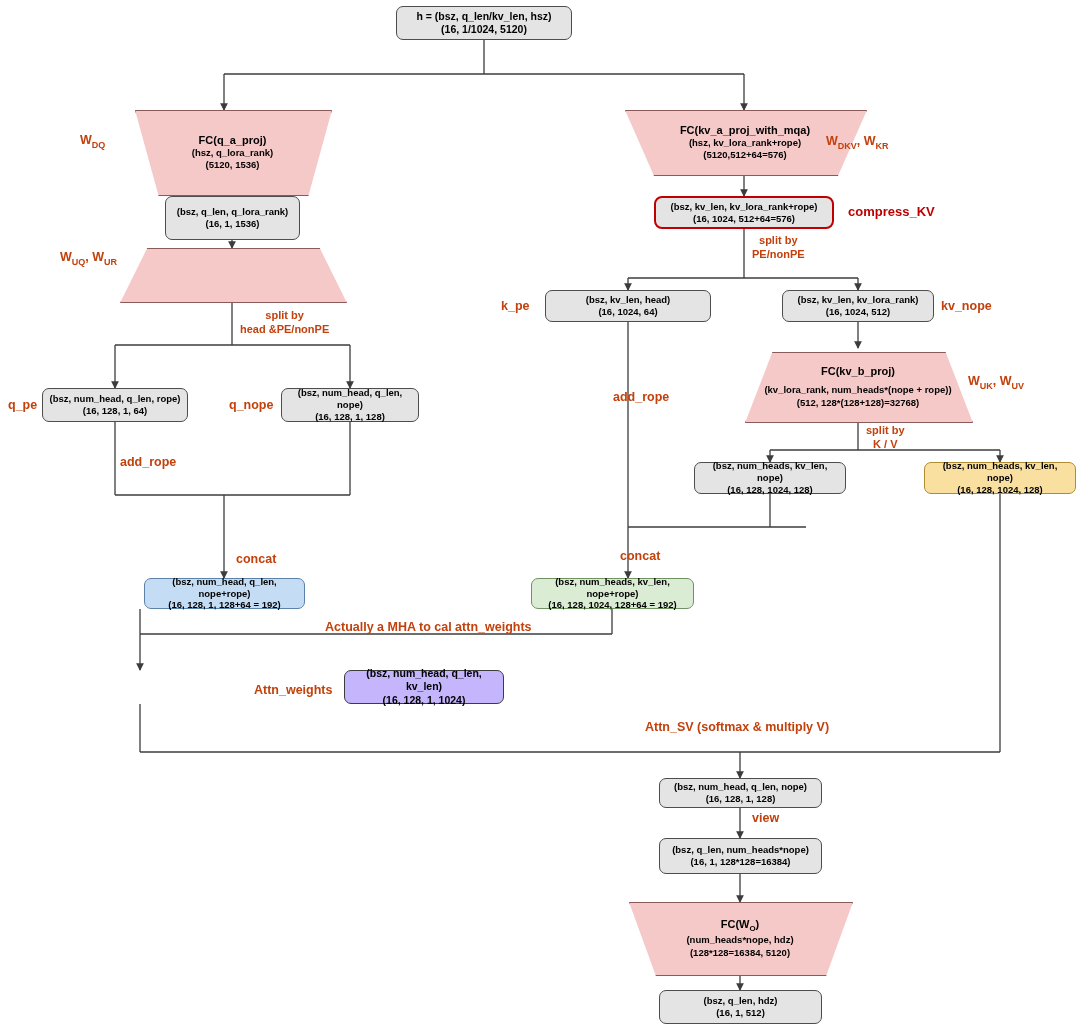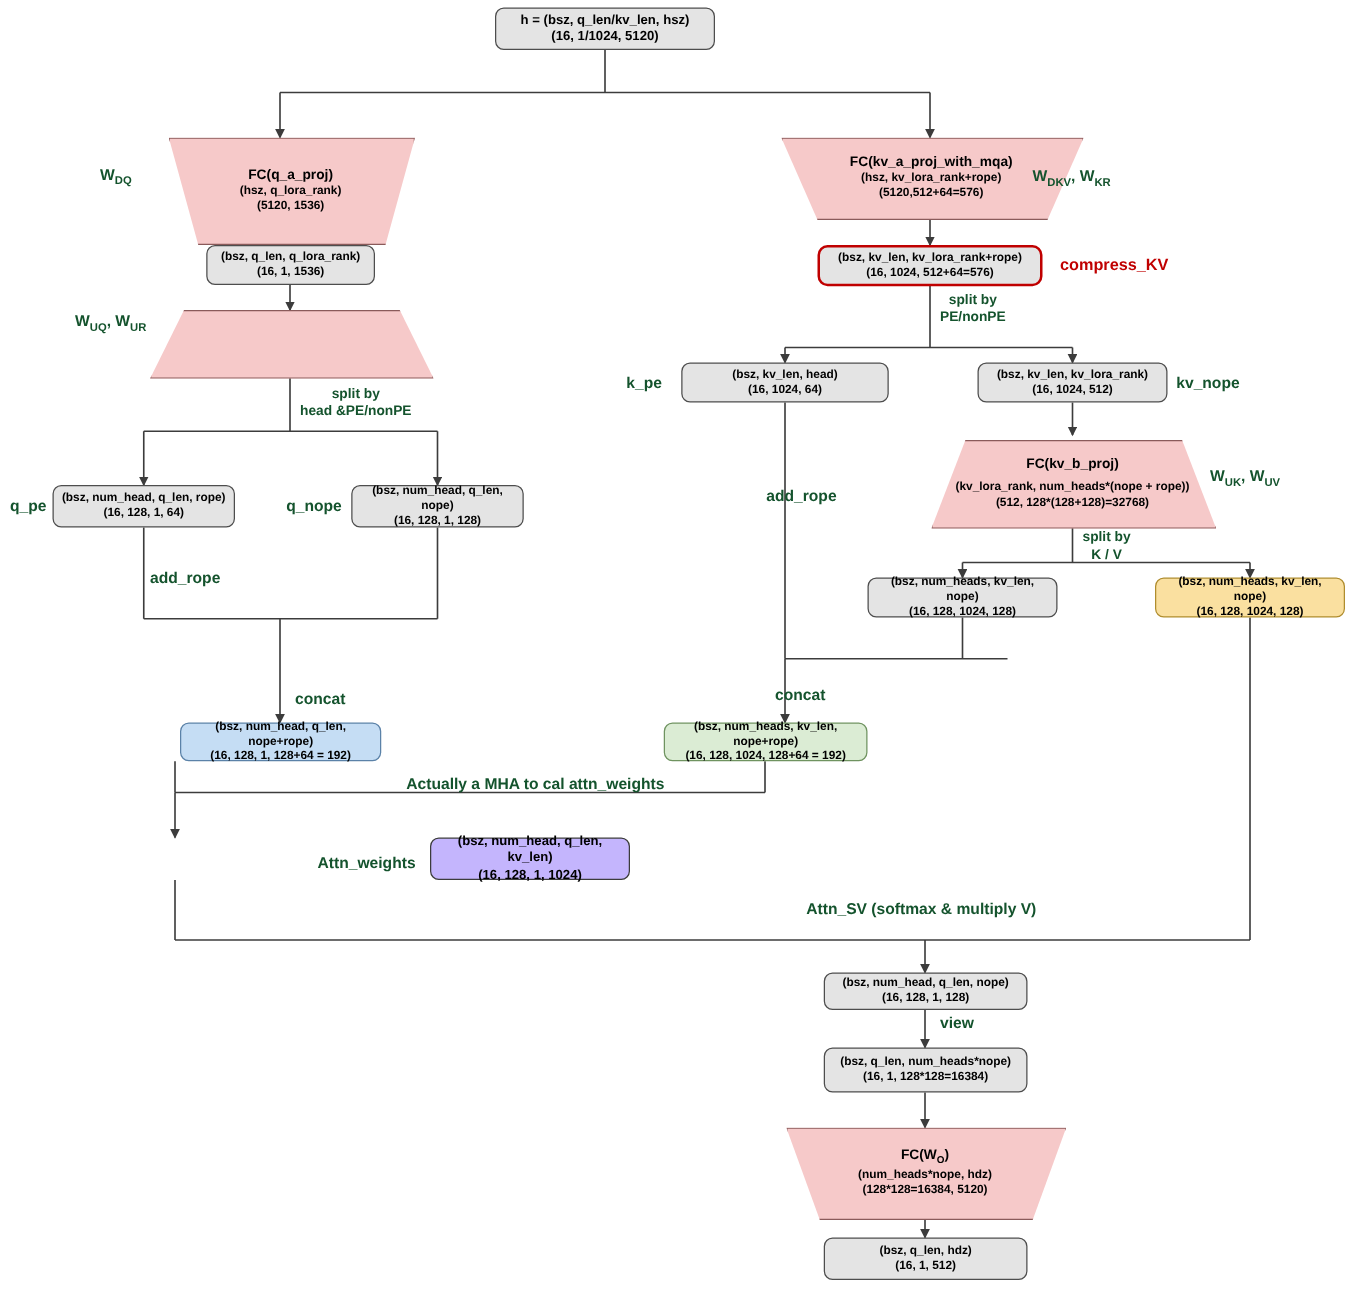--- a/index.html
+++ b/index.html
@@ -69,21 +69,21 @@
   .trap .txt{ position:relative; z-index:2; padding:0 4px;}
   .trap .l1{ font-size:11px; }
   .trap .l2{ font-size:9.5px; }
   .trap .l3{ font-size:9.5px; }
   .trap .gap{ height:6px; }
 
   .lbl{
     position:absolute;
     font-size:12.5px;
     font-weight:700;
-    color:#14532d;
+    color:#c2410c;
     white-space:nowrap;
   }
   .lbl.small{ font-size:11px; }
   .lbl.center{ text-align:center; line-height:1.25; }
   .lbl.red{ color:#c00000; font-size:13px; }
   sub{ font-size:0.72em; }
 </style>
 </head>
 <body>
 
@@ -163,21 +163,21 @@
 
   <div class="trap" style="left:135px; top:110px; width:195px; height:84px;">
     <div class="shape" style="clip-path:polygon(0% 0%, 100% 0%, 88% 100%, 12% 100%);"></div>
     <div class="txt">
       <div class="l1">FC(q_a_proj)</div>
       <div class="l2">(hsz, q_lora_rank)</div>
       <div class="l3">(5120, 1536)</div>
     </div>
   </div>
 
-  <div class="node box" style="left:165px; top:196px; width:135px; height:32px;">
+  <div class="node box" style="left:165px; top:196px; width:135px; height:44px;">
     <div>(bsz, q_len, q_lora_rank)</div>
     <div>(16, 1, 1536)</div>
   </div>
 
   <div class="trap" style="left:120px; top:248px; width:225px; height:53px;">
     <div class="shape" style="clip-path:polygon(12% 0%, 88% 0%, 100% 100%, 0% 100%);"></div>
   </div>
 
   <div class="node box" style="left:42px; top:388px; width:146px; height:34px;">
     <div>(bsz, num_head, q_len, rope)</div>

